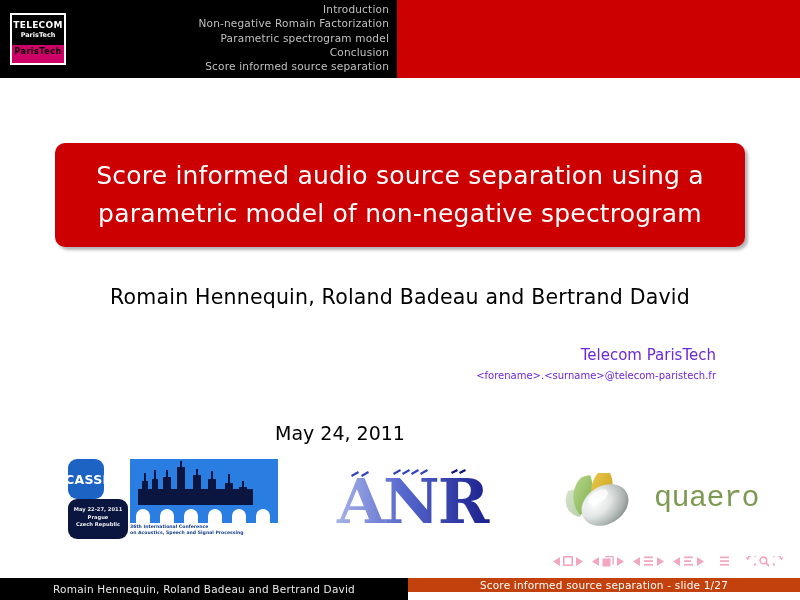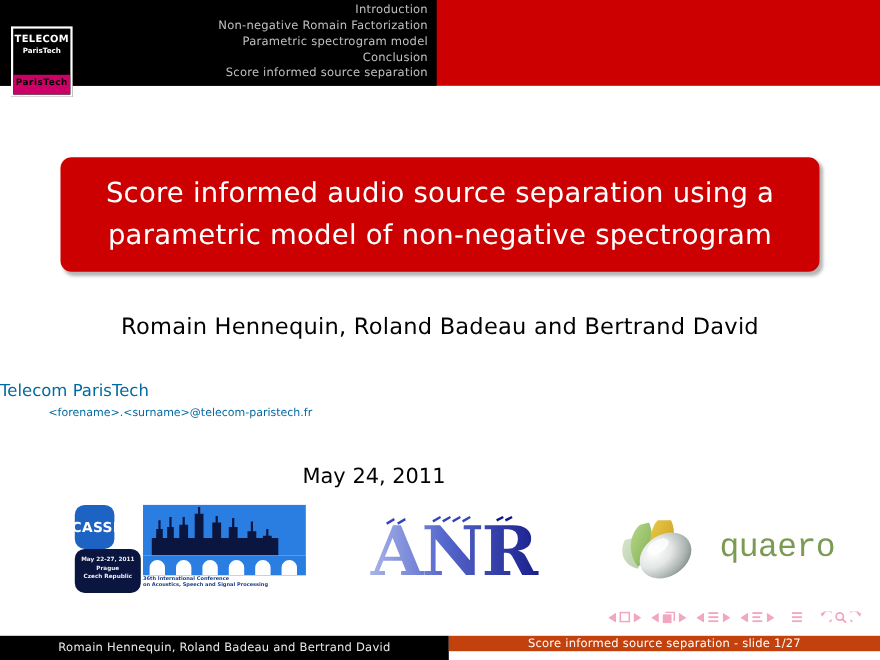--- a/index.html
+++ b/index.html
@@ -24,22 +24,22 @@
     background: #cc0000;
   }
   .header-left {
     position: absolute;
     left: 0; top: 0;
     width: 397px; height: 78px;
     background: #000000;
   }
   .logo-box {
     position: absolute;
-    left: 10px; top: 24px;
-    width: 56px; height: 64px;
+    left: 10px; top: 13px;
+    width: 56px; height: 52px;
     border: 2px solid #ffffff;
     background: #000000;
     box-sizing: border-box;
     overflow: hidden;
   }
   .logo-telecom {
     position: absolute;
     left: 0; top: 5px;
     width: 100%;
     text-align: center;
@@ -121,22 +121,22 @@
     width: 800px;
     text-align: center;
     font-size: 20.5px;
     color: #000000;
     letter-spacing: 0.2px;
   }
   .affil {
     position: absolute;
     left: 0; top: 345px;
     width: 716px;
-    text-align: left;
-    color: #0369a1;
+    text-align: right;
+    color: #6d28d9;
   }
   .affil-name {
     font-size: 15px;
     line-height: 21px;
   }
   .affil-mail {
     font-size: 10px;
     line-height: 20px;
     margin-left: 44px;
   }

